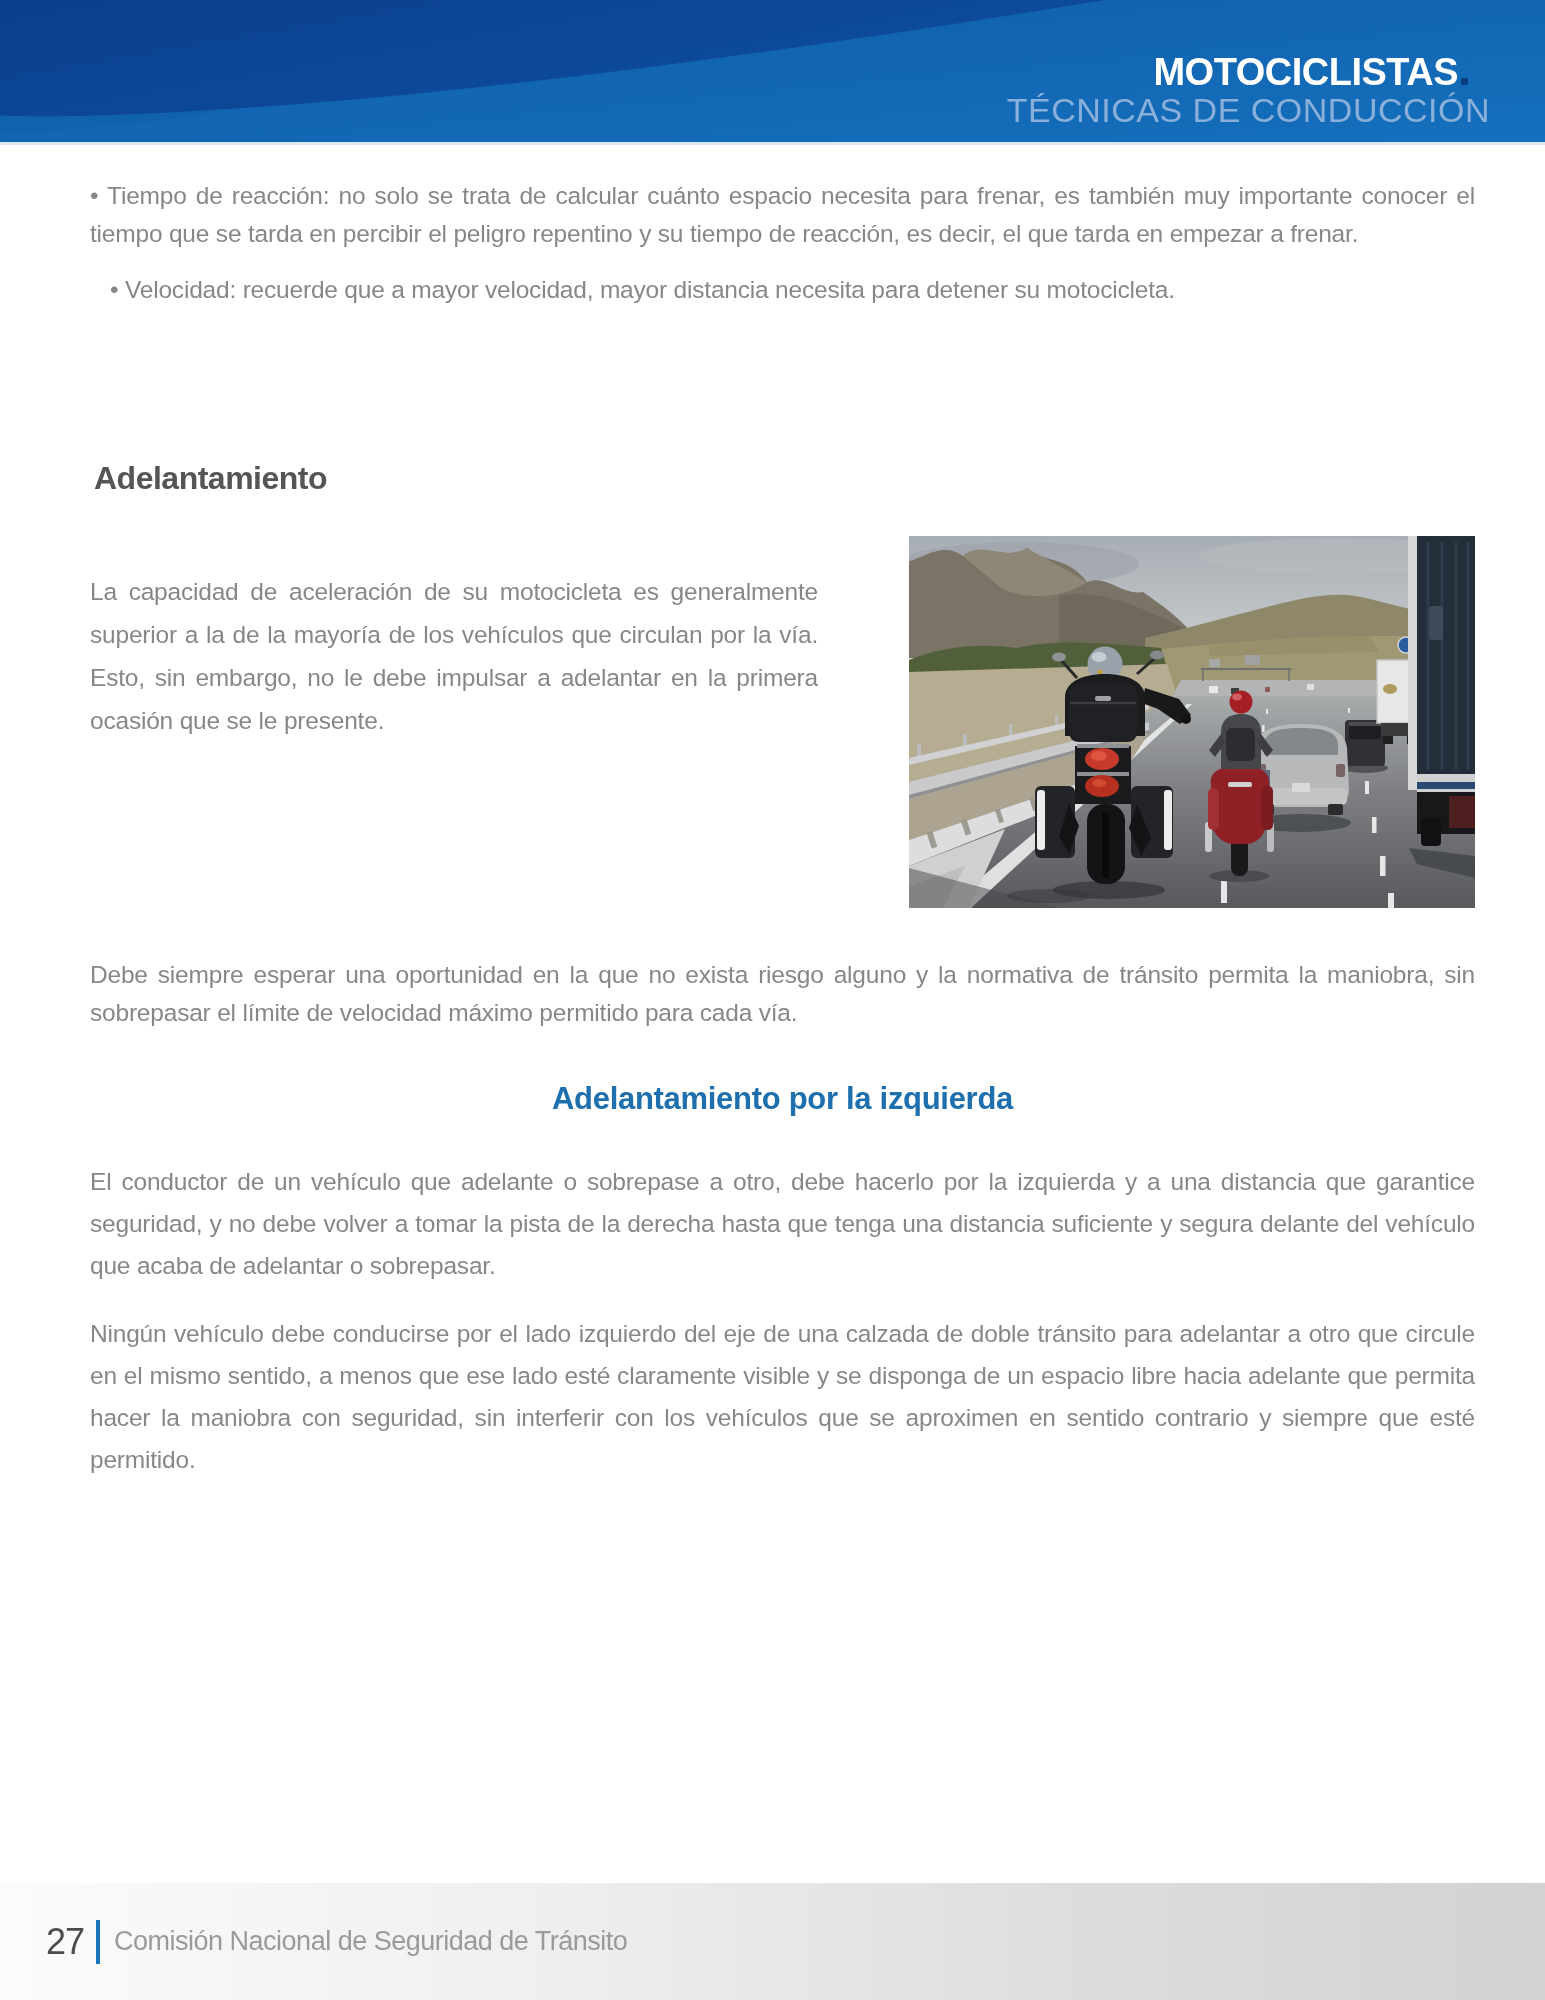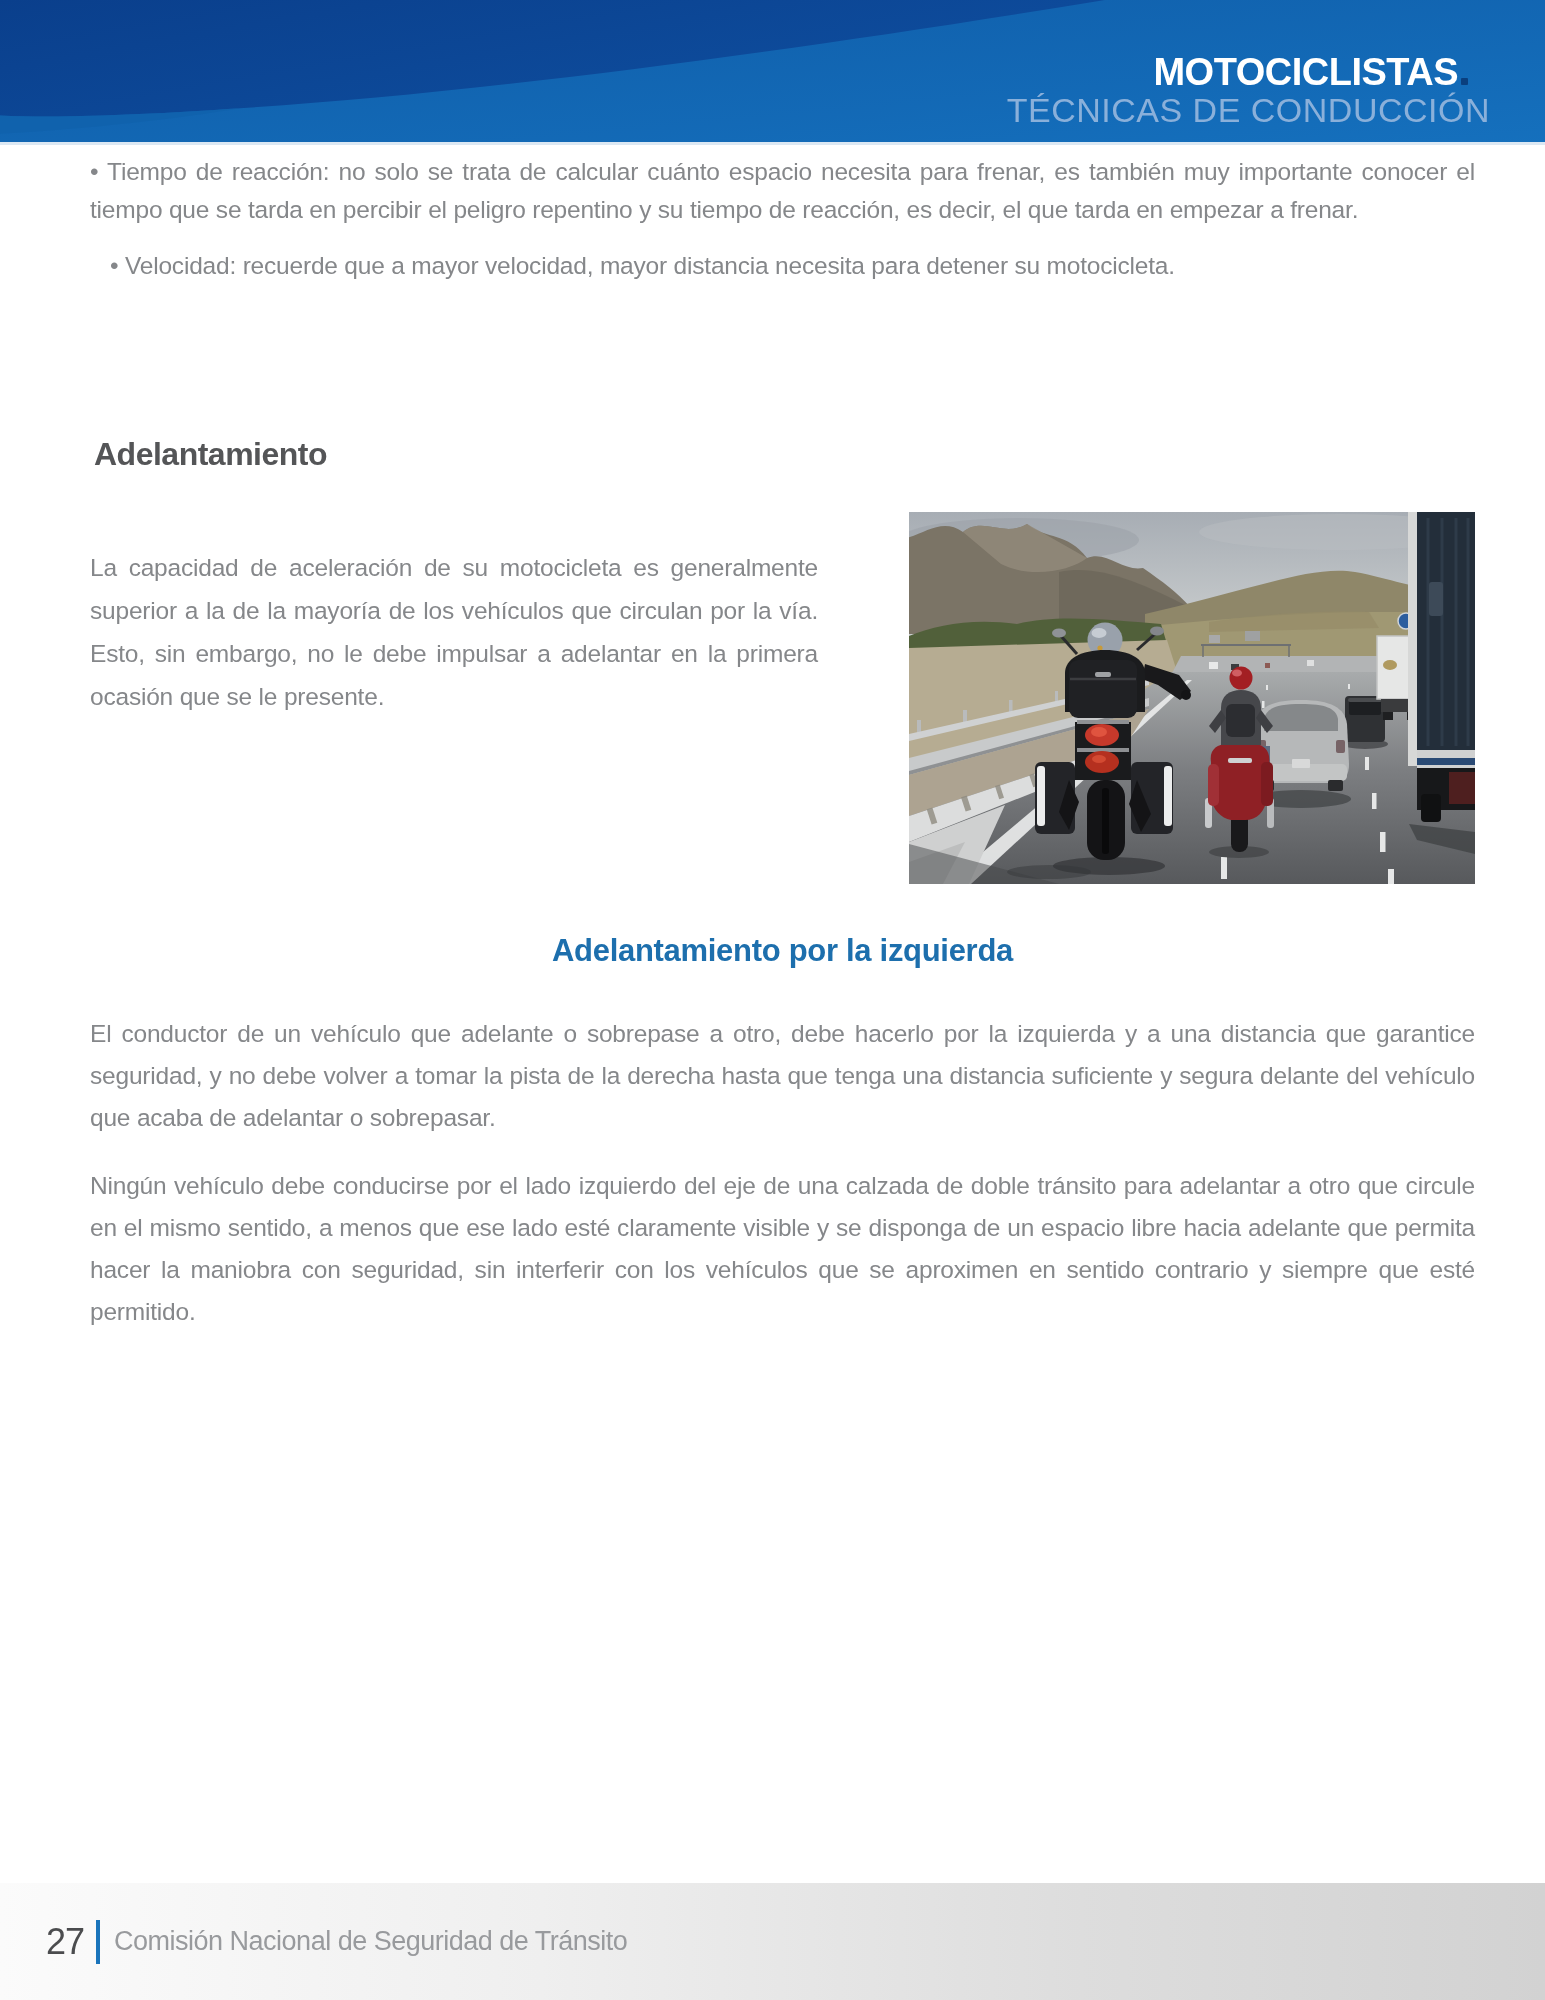--- a/index.html
+++ b/index.html
@@ -28,21 +28,21 @@
   .header-title-dot {
     width:7px; height:7px; background:#0a3f7e; border-radius:1px; margin-left:3px;
     display:inline-block;
   }
   .header-subtitle {
     color:#8ab0da; font-size:34px; font-weight:400; letter-spacing:0.5px; line-height:1.15;
   }
   .header-bottom-edge { position:absolute; left:0; bottom:0; width:100%; height:3px; background:#dce8f3; }
 
   
-  .content { padding:8px 70px 0 90px; }
+  .content { padding:32px 70px 0 90px; }
   p.body {
     color:#85878a; font-size:24.5px; line-height:38px;
     text-align:justify; letter-spacing:-0.2px;
   }
   .bullet2 { margin-top:18px;margin-left:20px; }
 
   h1.section-heading {
     margin-top:152px;
     color:#545557; font-size:32px; font-weight:700; letter-spacing:-0.5px; line-height:1.1;
     padding-left:4px;
@@ -312,20 +312,21 @@
             <ellipse cx="190" cy="247" rx="7" ry="4" fill="#d34a32"></ellipse>
             <path d="M160,268 L150,300 L160,318 L170,290 Z" fill="#141416"></path>
             <path d="M228,268 L242,302 L232,320 L220,292 Z" fill="#141416"></path>
             <rect x="178" y="268" width="38" height="80" rx="17" fill="#141416"></rect>
             <rect x="193" y="276" width="7" height="66" rx="3" fill="#0a0a0b"></rect>
           </g>
         </svg>
       </figure>
     </div>
 
+    <p class="body after-photo">Debe siempre esperar una oportunidad en la que no exista riesgo alguno y la normativa de tránsito permita la maniobra, sin sobrepasar el límite de velocidad máximo permitido para cada vía.</p>
 
     <h2 class="sub-heading">Adelantamiento por la izquierda</h2>
 
     <p class="body sub-p1">El conductor de un vehículo que adelante o sobrepase a otro, debe hacerlo por la izquierda y a una distancia que garantice seguridad, y no debe volver a tomar la pista de la derecha hasta que tenga una distancia suficiente y segura delante del vehículo que acaba de adelantar o sobrepasar.</p>
     <p class="body sub-p2">Ningún vehículo debe conducirse por el lado izquierdo del eje de una calzada de doble tránsito para adelantar a otro que circule en el mismo sentido, a menos que ese lado esté claramente visible y se disponga de un espacio libre hacia adelante que permita hacer la maniobra con seguridad, sin interferir con los vehículos que se aproximen en sentido contrario y siempre que esté permitido.</p>
 
   </div>
 
   <div class="footer">
     <div class="footer-inner">

